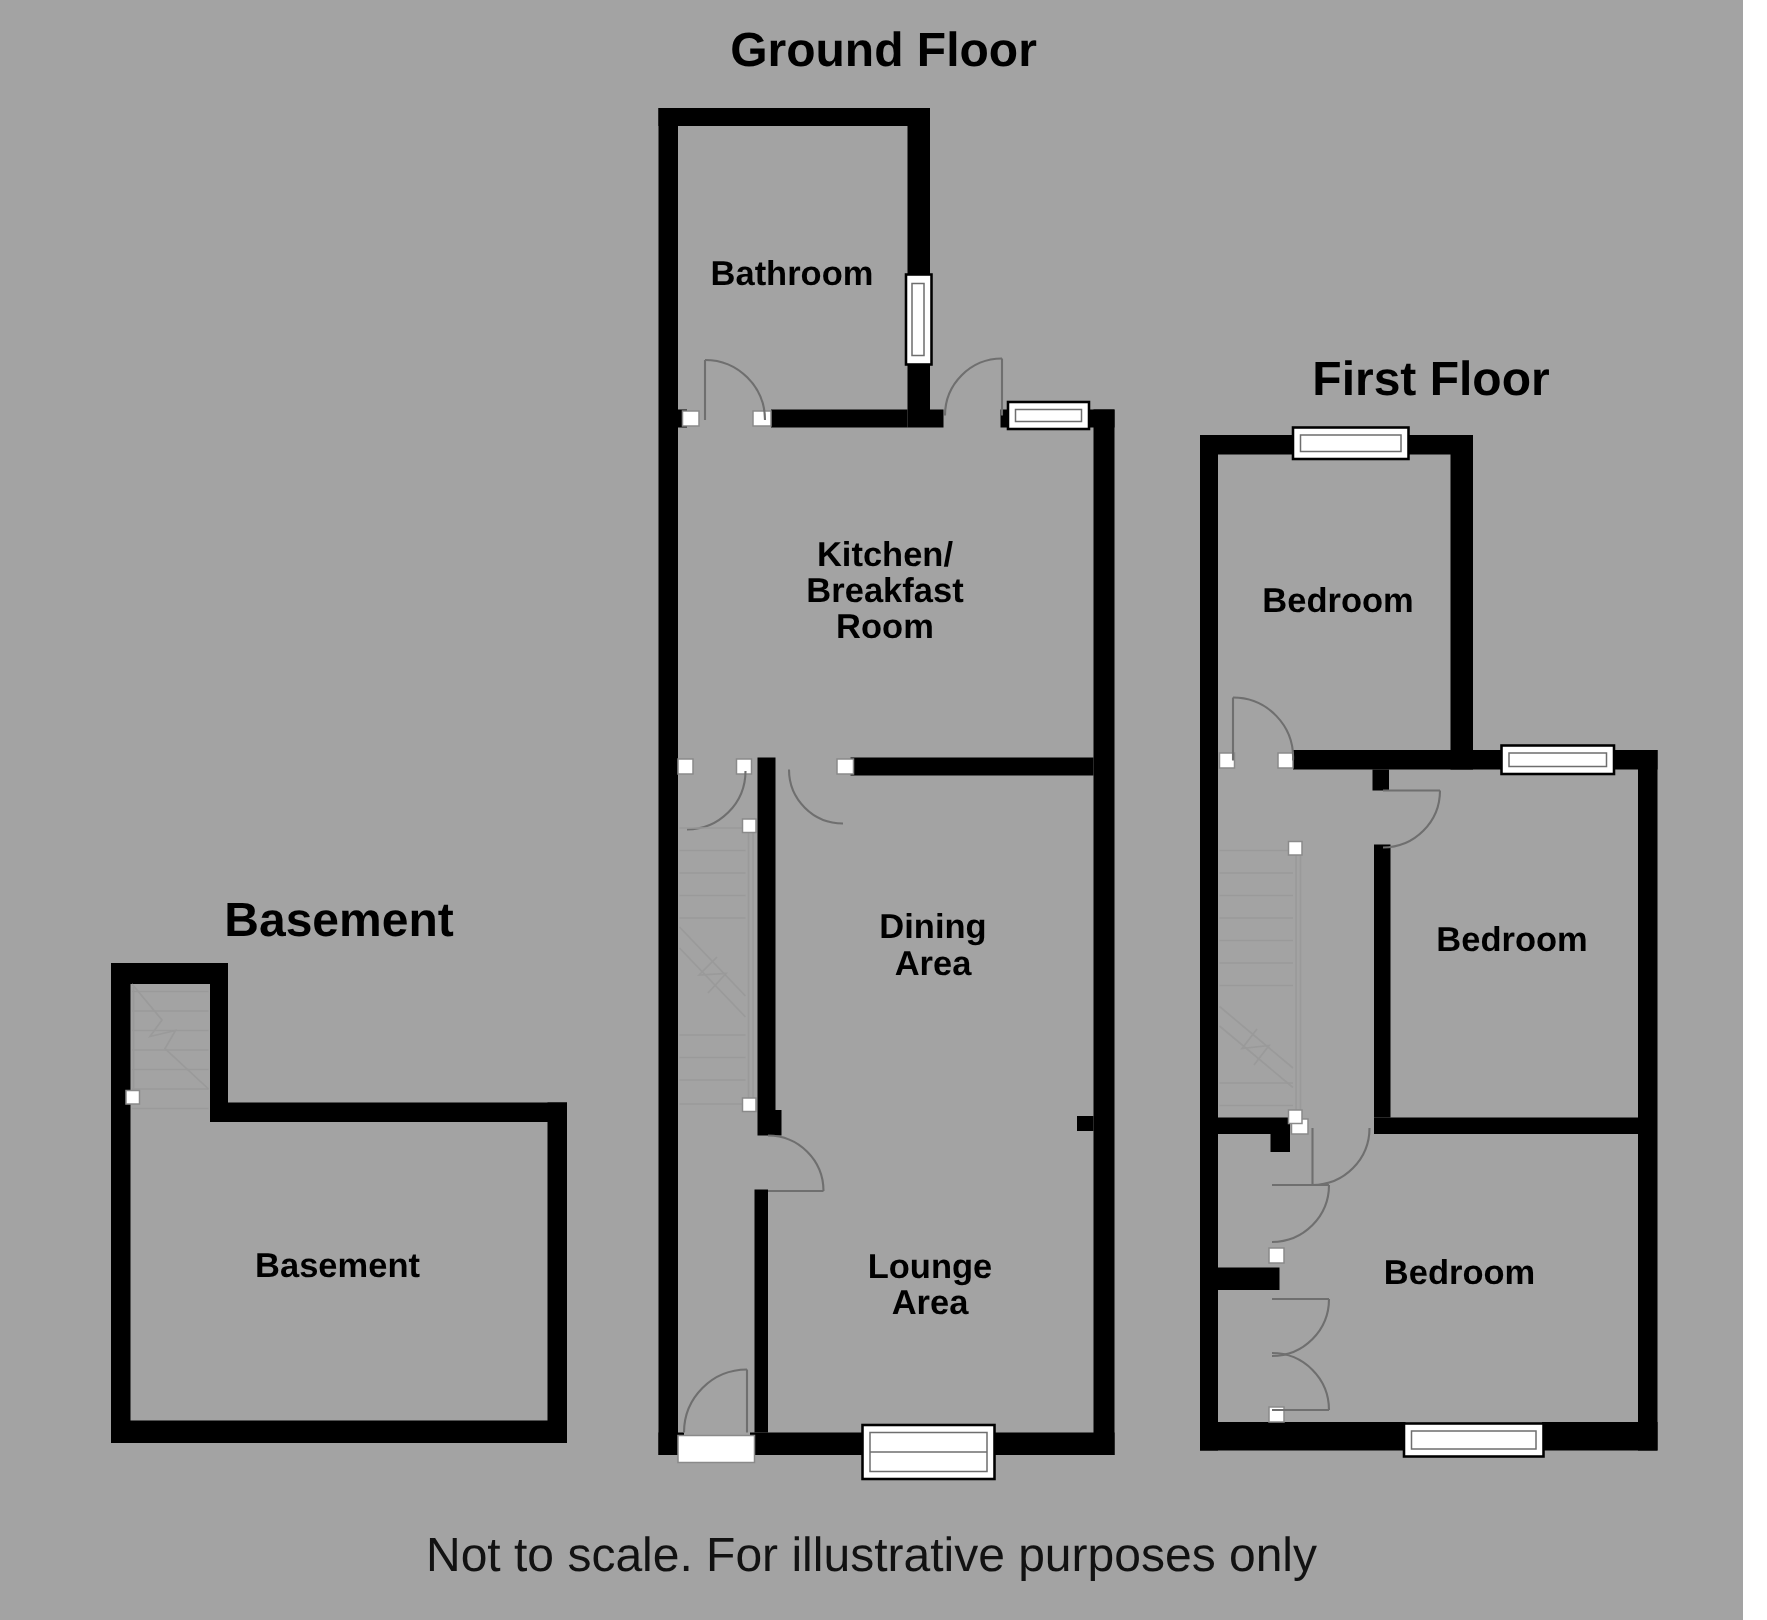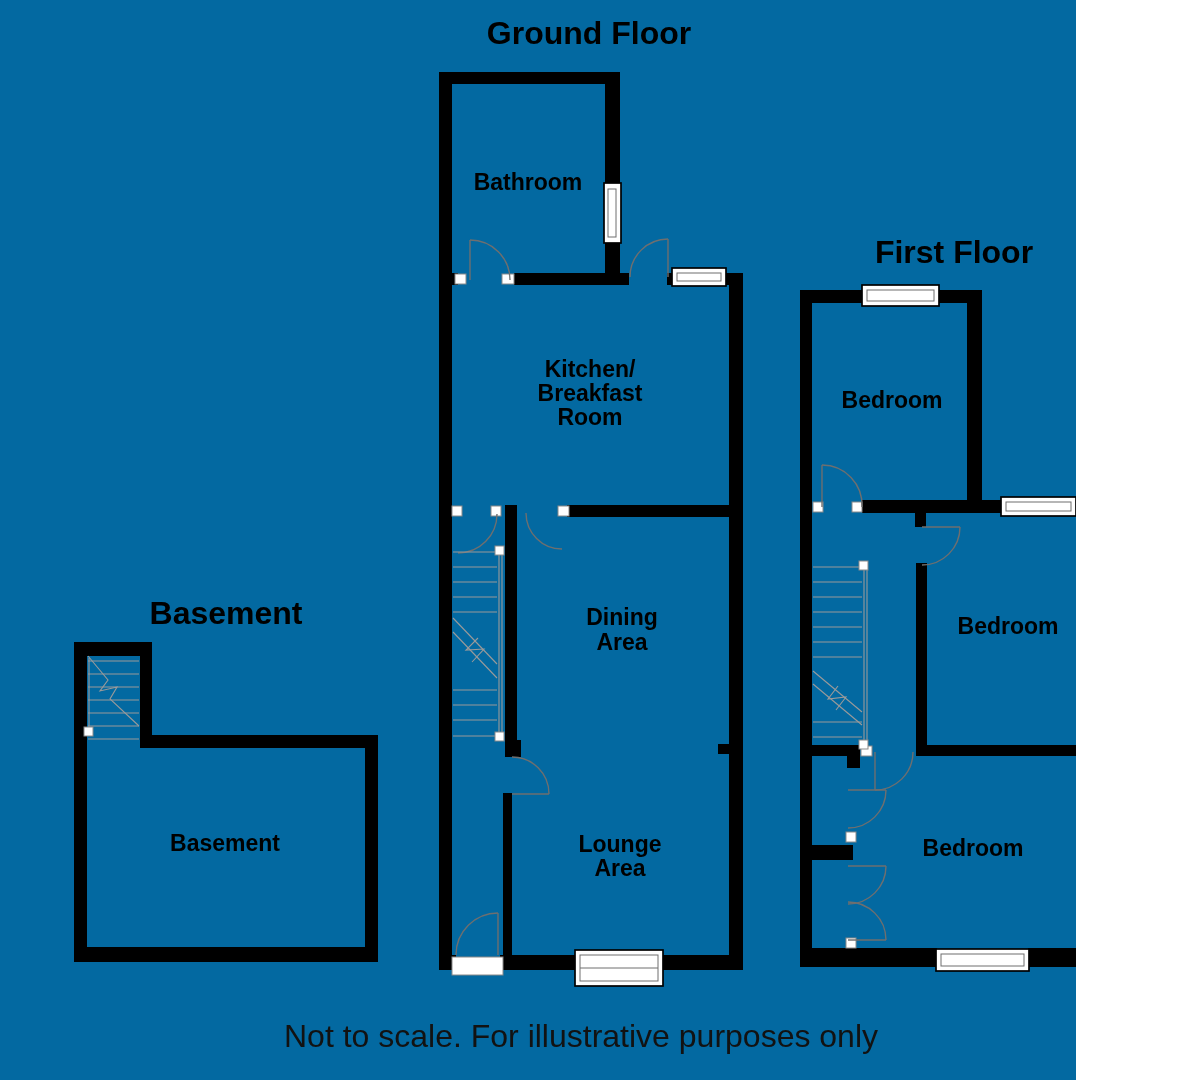--- a/index.html
+++ b/index.html
@@ -1,16 +1,16 @@
 <!DOCTYPE html>
 <html><head>
 <meta charset="utf-8">
 <style>
   html,body{margin:0;padding:0;background:#ffffff;}
-  .page{position:relative;width:1076px;height:1080px;background:#0369a1;overflow:hidden;
+  .page{position:relative;width:1162px;height:1080px;background:#a3a3a3;overflow:hidden;
         font-family:"Liberation Sans", sans-serif;}
   svg{position:absolute;left:0;top:0;}
   .door-group{stroke-width:1.4;}
   .stair-group{stroke-width:1.1;}
   .win-outer{fill:#ffffff;stroke:#000000;stroke-width:1.7;}
   .win-inner{fill:none;stroke:#6e6e6e;stroke-width:1;}
   .jamb{fill:#ffffff;stroke:#8a8a8a;stroke-width:1;}
   .title{font:700 32px "Liberation Sans", sans-serif;fill:#000000;text-anchor:middle;}
   .room-label{font:700 23px "Liberation Sans", sans-serif;fill:#000000;text-anchor:middle;}
   .footer-note{font:400 32px "Liberation Sans", sans-serif;fill:#121212;text-anchor:middle;}

